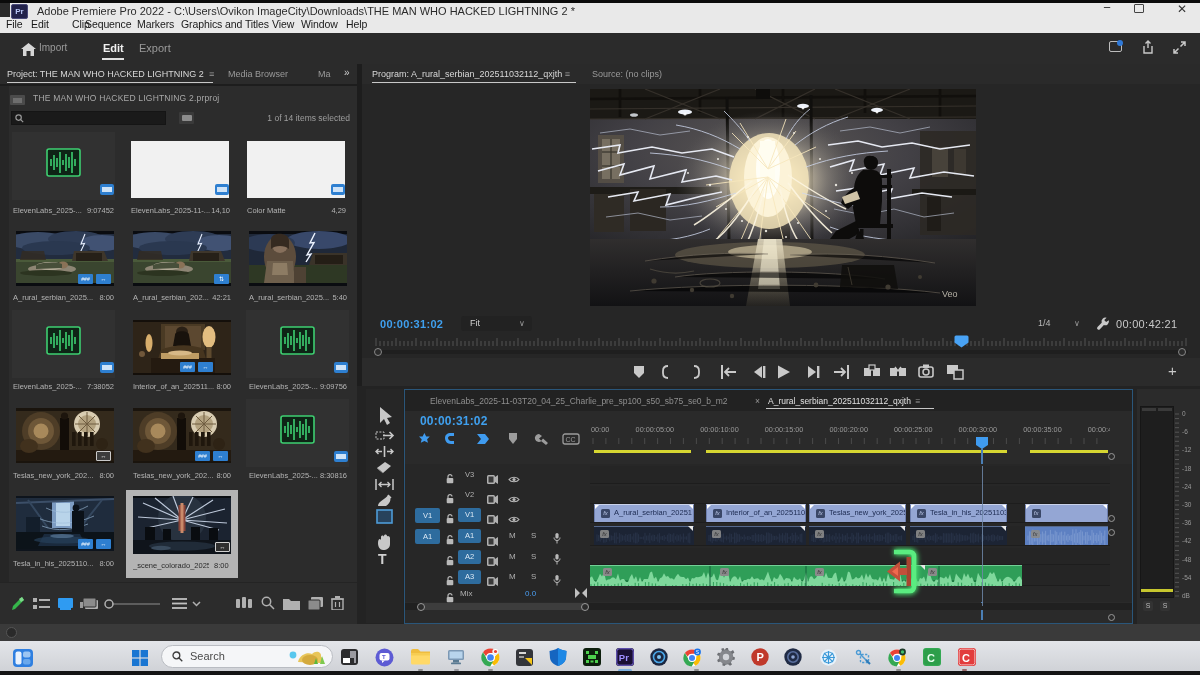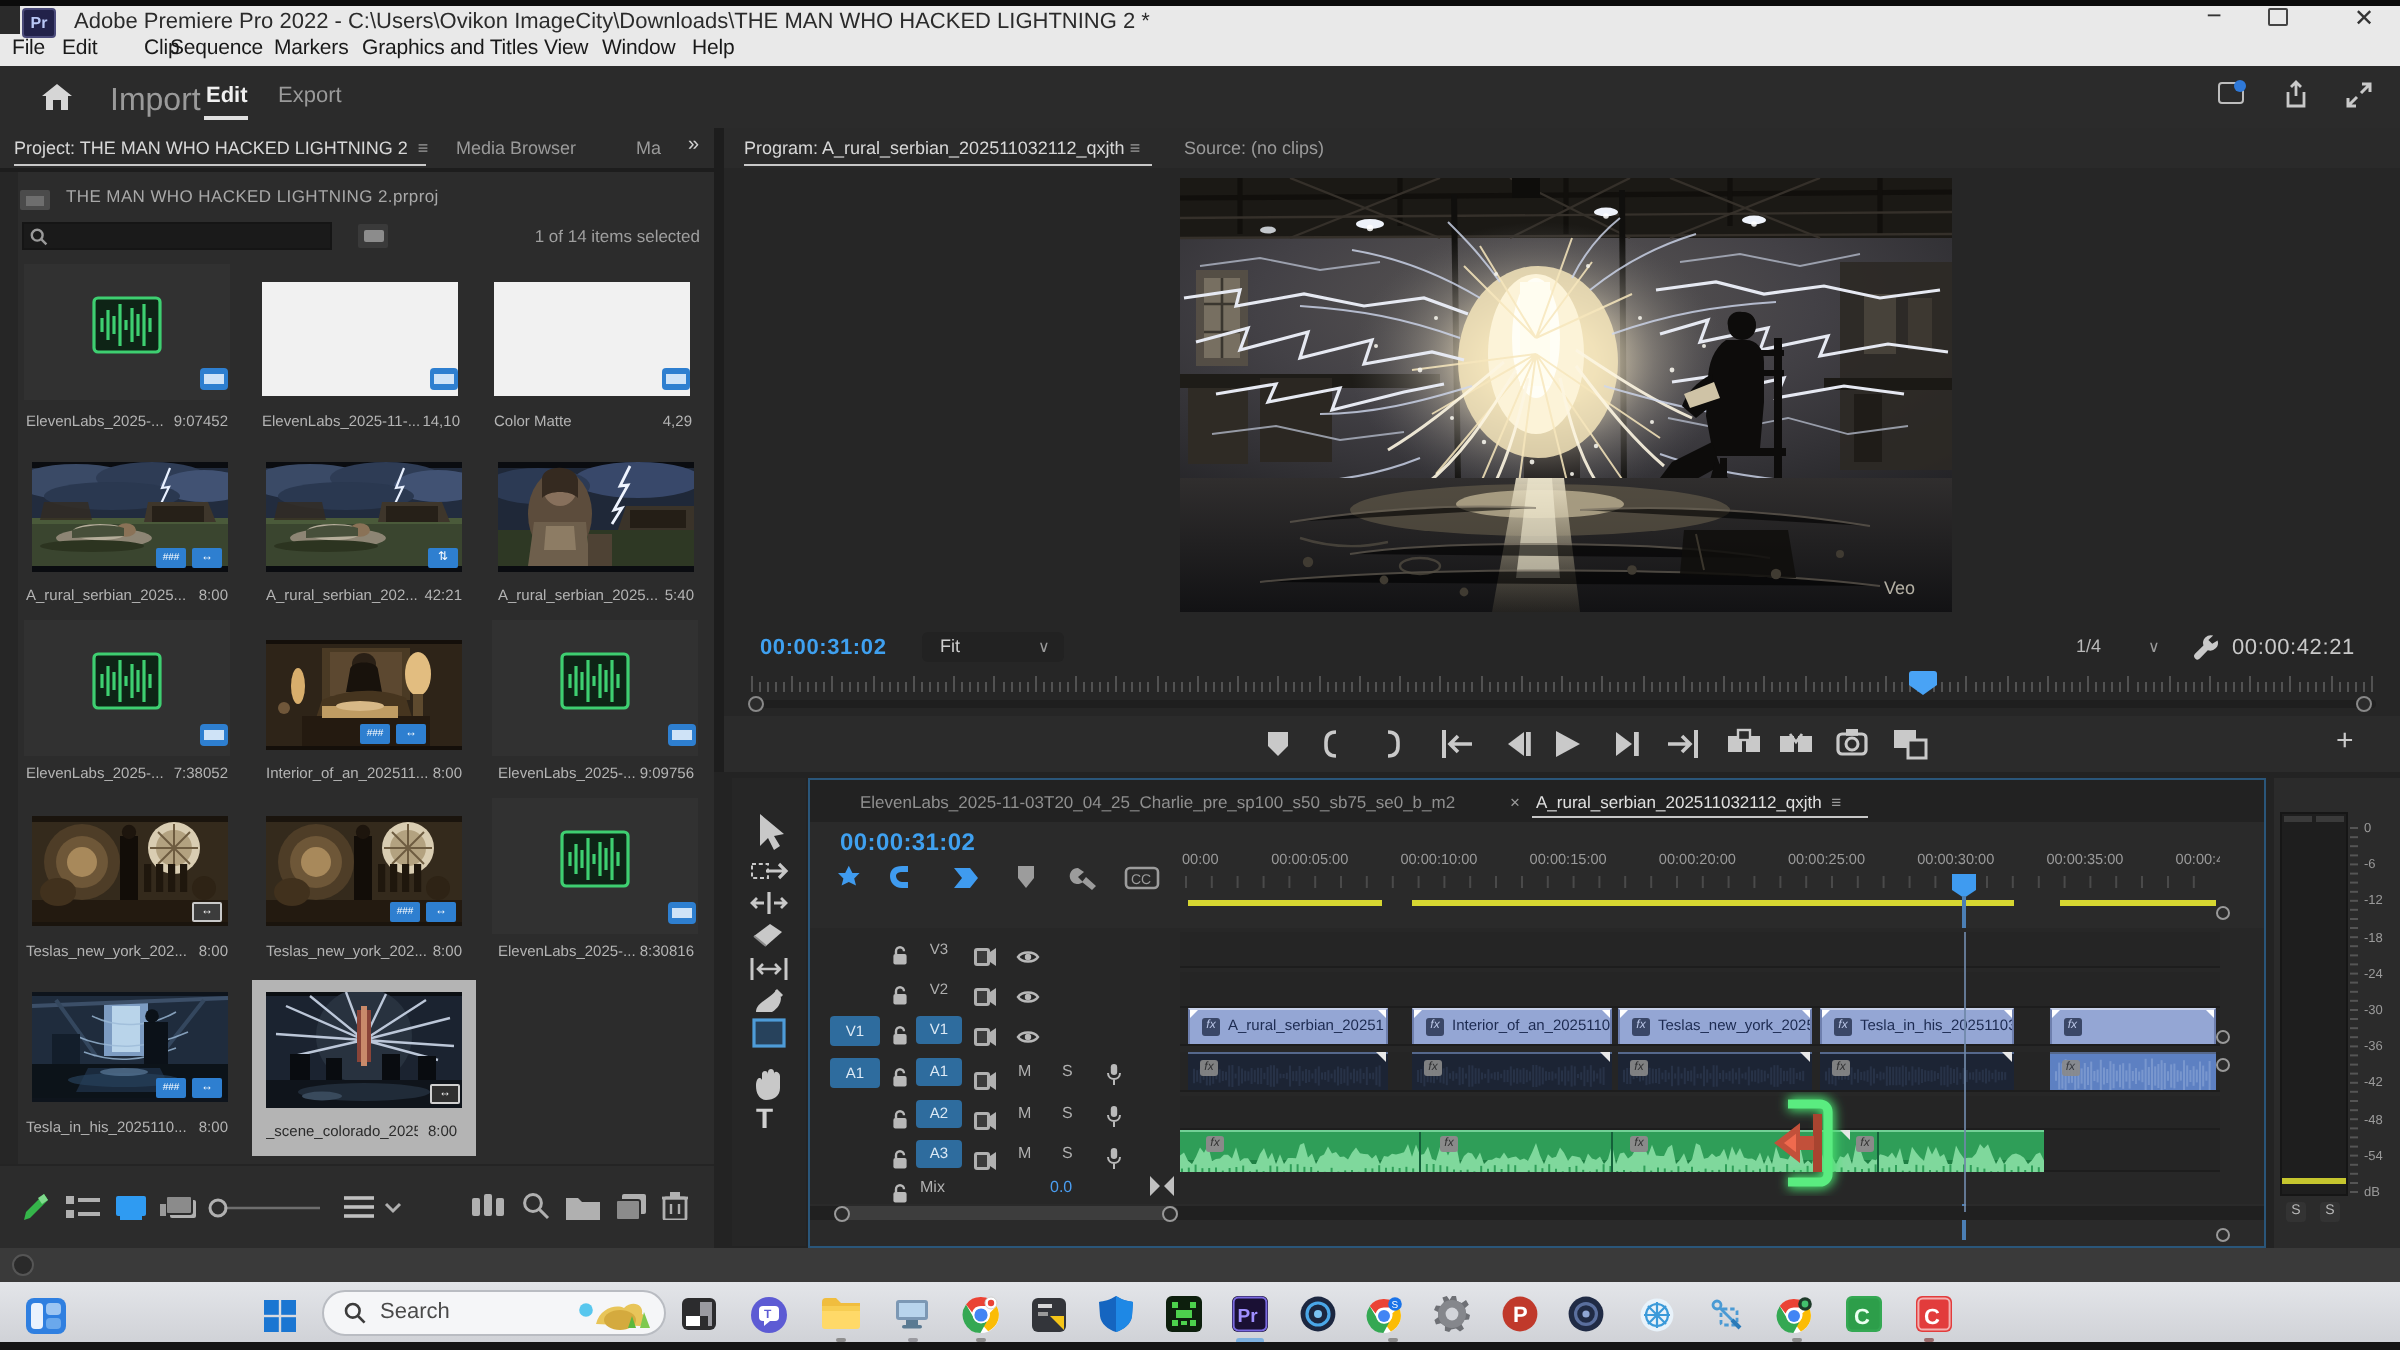--- a/index.html
+++ b/index.html
@@ -32,21 +32,21 @@
     <span class="abs" style="left:301px;">Window</span>
     <span class="abs" style="left:346px;">Help</span>
   </div>
 
   <div class="abs" style="left:0;top:33px;width:1200px;height:31px;background:#2b2b2b;"></div>
   <div class="abs" style="left:21px;top:42px;width:15px;height:13px;">
     <svg width="15" height="13" viewBox="0 0 15 13">
         <path d="M7.5 0 L15 6 L13 6 L13 13 L9.5 13 L9.5 8 L5.5 8 L5.5 13 L2 13 L2 6 L0 6 Z" fill="#d6d6d6"></path>
       </svg>
   </div>
-  <div class="abs g" style="left:55px;top:42px;font-size:16px;">Import</div>
+  <div class="abs g" style="left:39px;top:42px;font-size:10px;">Import</div>
   <div class="abs" style="left:103px;top:42px;font-size:11px;color:#f0f0f0;font-weight:bold;">Edit</div>
   <div class="abs" style="left:102px;top:58px;width:22px;height:2px;background:#e0e0e0;"></div>
   <div class="abs g" style="left:139px;top:42px;font-size:11px;">Export</div>
   <div class="abs" style="left:1109px;top:41px;width:13px;height:11px;border:1.3px solid #bdbdbd;border-radius:2px;"></div>
   <div class="abs" style="left:1117px;top:40px;width:6px;height:6px;border-radius:50%;background:#2f79d8;"></div>
   <div class="abs" style="left:1141px;top:40px;">
     <svg width="14" height="14" viewBox="0 0 14 14">
         <path d="M3 6 L3 13 L11 13 L11 6" fill="none" stroke="#c9c9c9" stroke-width="1.4"></path>
         <path d="M7 1 L7 8 M4.5 3.5 L7 1 L9.5 3.5" fill="none" stroke="#c9c9c9" stroke-width="1.4"></path>
       </svg>

